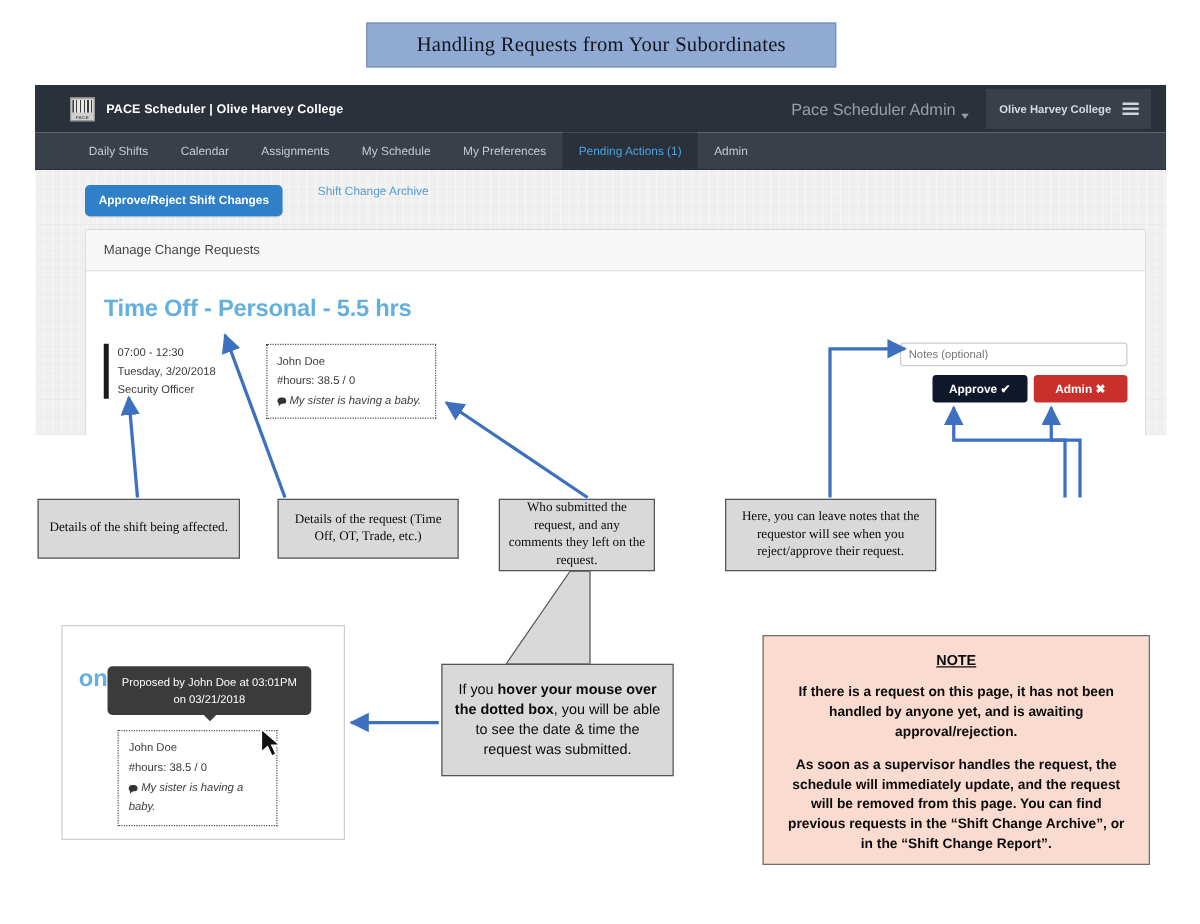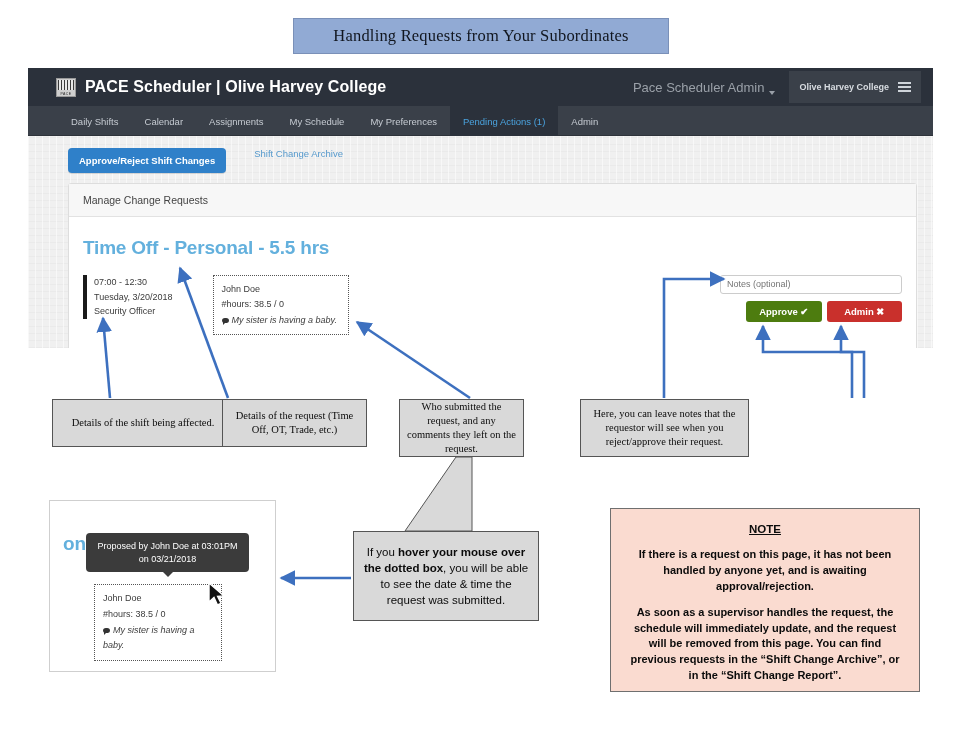--- a/index.html
+++ b/index.html
@@ -68,21 +68,21 @@
     position: absolute; left:1px; top:1px; right:1px; height:10px;
     background: repeating-linear-gradient(90deg,#3a3a3a 0 1px,#e8e8e8 1px 3px);
   }
   #app-logo .word {
     position: absolute; left:0; bottom:0; width:100%;
     font-size: 3.5px; text-align:center; color:#222; letter-spacing:.4px;
     font-family:"Liberation Sans",sans-serif;
   }
   #app-title {
     color: #ffffff;
-    font-size: 16px;
+    font-size: 10px;
     font-weight: bold;
     letter-spacing: .1px;
   }
   #header-right {
     margin-left: auto;
     display: flex;
     align-items: center;
   }
   #user-menu {
     color: #9aa0a8;
@@ -242,40 +242,40 @@
     border: none;
     border-radius: 3px;
     color: #fff;
     font-size: 9.5px;
     font-weight: bold;
     padding: 5px 0;
     width: 88px;
     font-family: "Liberation Sans", sans-serif;
     cursor: pointer;
   }
-  #btn-approve { background: #4d7c0f; margin-left: 26px; }
+  #btn-approve { background: #0f172a; margin-left: 26px; }
   #btn-reject  { background: #c9302c; }
 
   
   .callout {
     position: absolute;
     background: #d9d9d9;
     border: 1px solid #555;
     box-sizing: border-box;
     font-family: "Liberation Serif", serif;
     font-size: 10.5px;
     color: #0b0b0b;
     text-align: center;
     line-height: 1.35;
     display: flex;
     align-items: center;
     justify-content: center;
     padding: 4px 6px;
   }
-  #callout-shift   { left: 30px;  top: 399px; width: 182px; height: 48px; margin-left: 22px; }
+  #callout-shift   { left: 30px;  top: 399px; width: 162px; height: 48px; }
   #callout-request { left: 222px; top: 399px; width: 145px; height: 48px; }
   #callout-who     { left: 399px; top: 399px; width: 125px; height: 58px; }
   #callout-notes   { left: 580px; top: 399px; width: 169px; height: 58px; }
   #callout-approve { left: 792px; top: 399px; width: 142px; height: 58px; }
 
   #callout-hover {
     position: absolute;
     left: 353px; top: 531px; width: 186px; height: 90px;
     background: #d9d9d9;
     border: 1px solid #555;

